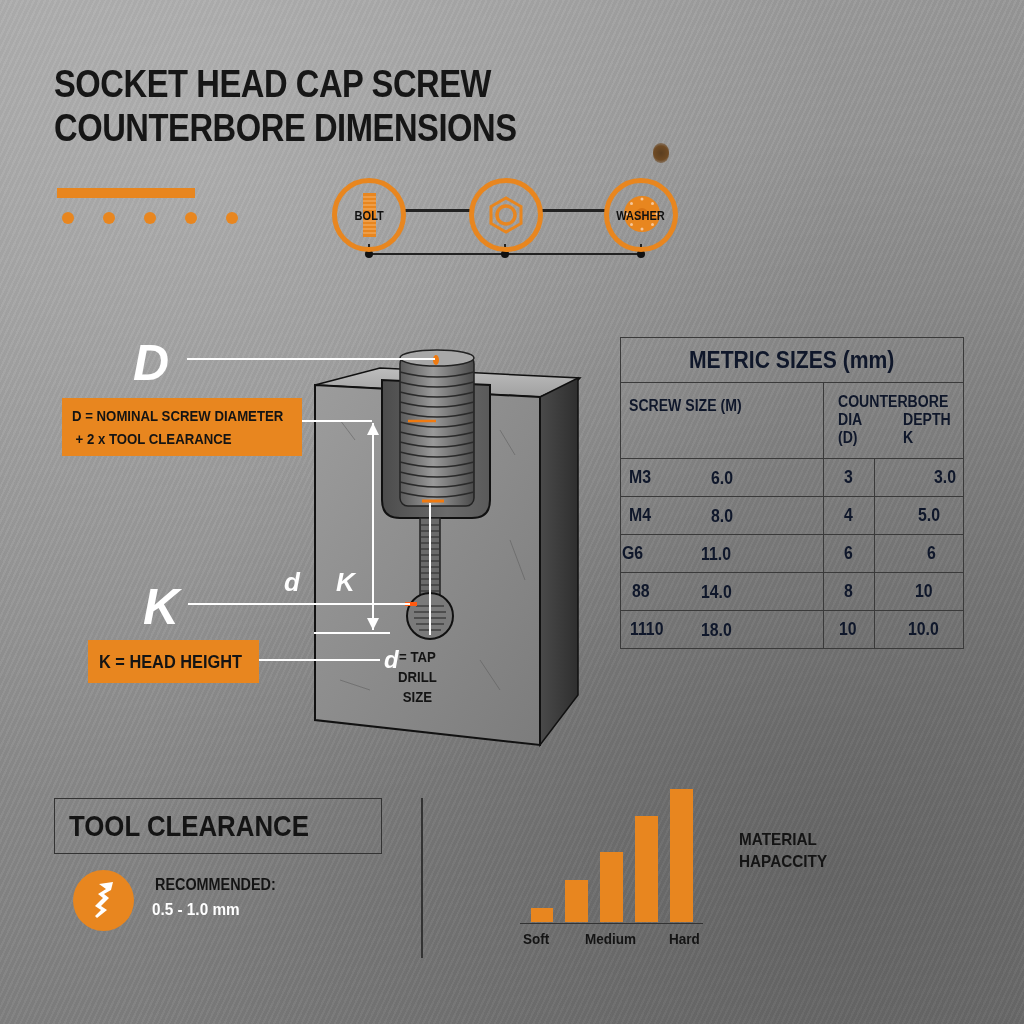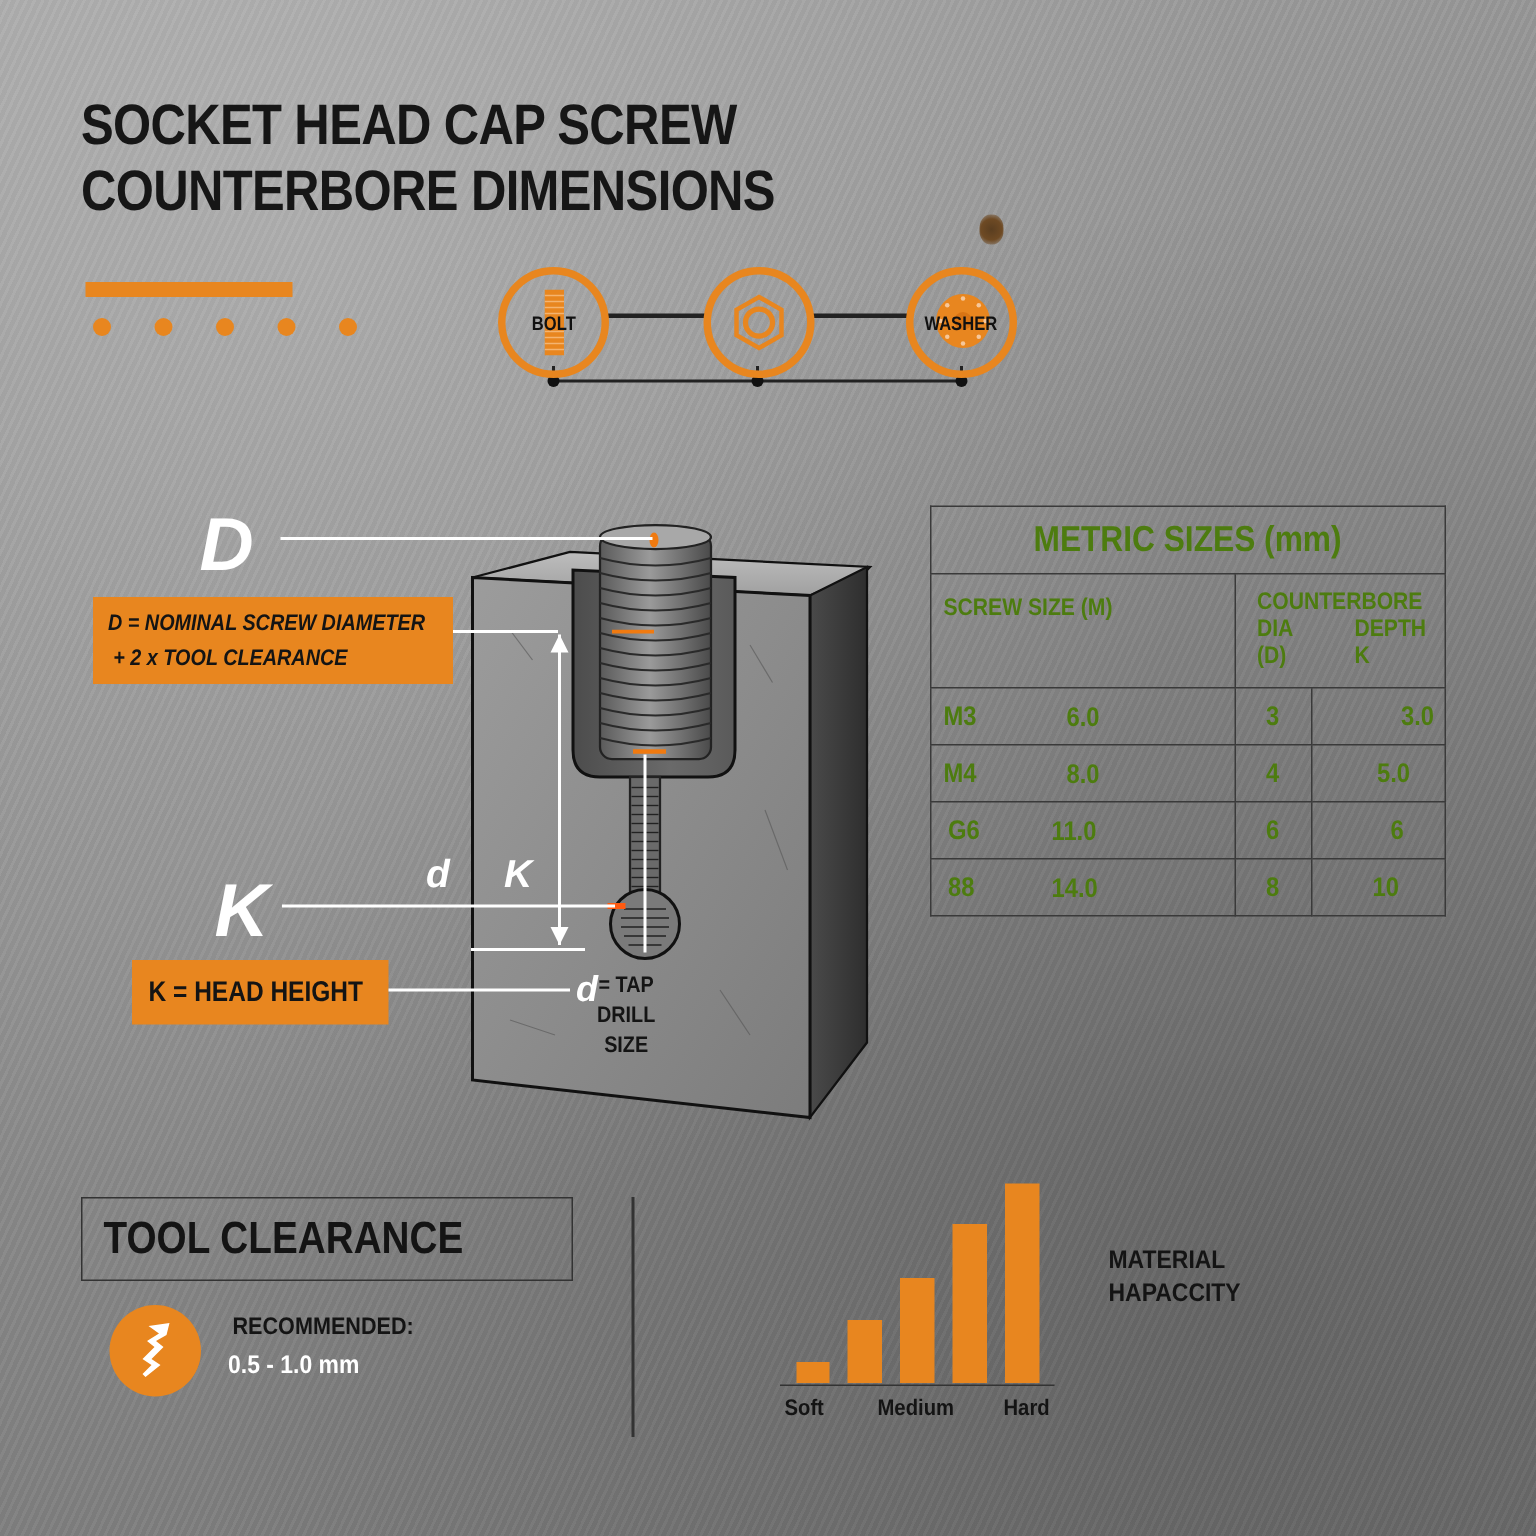--- a/index.html
+++ b/index.html
@@ -18,21 +18,21 @@
   .dot{width:12px;height:12px;border-radius:50%;background:#e8861f;top:212px;}
   .node{width:64px;height:64px;border:5px solid #e8861f;border-radius:50%;top:178px;
     display:flex;align-items:center;justify-content:center;}
   .node-label{font-weight:bold;font-size:13px;color:#111;position:relative;z-index:2;transform:scaleX(0.85);}
   .hline{height:3px;background:#222;}
   .vline{width:2px;background:#222;}
   .jdot{width:8px;height:8px;border-radius:50%;background:#111;}
   .big-letter{font-size:50px;font-weight:bold;font-style:italic;color:#fff;}
   .orange-box{background:#e8861f;color:#141414;font-weight:bold;}
   .wline{height:2px;background:#fff;}
-  table.metric{position:absolute;left:620px;top:337px;width:344px;border-collapse:collapse;color:#4d7c0f;}
+  table.metric{position:absolute;left:620px;top:337px;width:344px;border-collapse:collapse;color:#0f172a;}
   table.metric td,table.metric th{border:1.5px solid #3a3a3a;padding:0;}
   .mt-title{height:44px;font-size:24px;font-weight:bold;text-align:center;}
   .mt-title span{display:inline-block;transform:scaleX(0.88);}
   .hdr{font-size:16px;font-weight:bold;vertical-align:top;}
   .row td{height:37px;font-size:18px;font-weight:bold;}
   .cell-in{display:inline-block;transform:scaleX(0.88);transform-origin:left center;}
   .tc-box{left:54px;top:798px;width:326px;height:54px;border:1.5px solid #333;text-align:right;}
   .tc-title{font-size:30px;font-weight:bold;color:#141414;position:absolute;left:14px;top:10px;transform:scaleX(0.86);transform-origin:left top;white-space:nowrap;}
   .drill-circle{left:73px;top:870px;width:61px;height:61px;border-radius:50%;background:#e8861f;}
   .bar{background:#e8861f;position:absolute;bottom:0;}
@@ -201,21 +201,21 @@
     <line x1="40" y1="80" x2="55" y2="100"></line>
       <line x1="200" y1="90" x2="215" y2="115"></line>
       <line x1="210" y1="200" x2="225" y2="240"></line>
     <line x1="40" y1="340" x2="70" y2="350"></line>
       <line x1="180" y1="320" x2="200" y2="350"></line>
   </g>
 </svg>
 
 <div class="abs big-letter" style="left:133px;top:334px;">D</div>
 <div class="abs wline" style="left:187px;top:358px;width:248px;"></div>
-<div class="abs orange-box" style="left:62px;top:398px;width:240px;height:58px;font-size:15px;line-height:23px;padding:6px 10px;box-sizing:border-box;font-style:italic;">
+<div class="abs orange-box" style="left:62px;top:398px;width:240px;height:58px;font-size:15px;line-height:23px;padding:6px 10px;box-sizing:border-box;">
   <div style="transform:scaleX(0.88);transform-origin:left top;white-space:nowrap;">
     <div>D = NOMINAL SCREW DIAMETER</div>
     <div style="padding-left:4px;">+ 2 x TOOL CLEARANCE</div>
   </div>
 </div>
 <div class="abs wline" style="left:302px;top:420px;width:70px;"></div>
 
 <div class="abs big-letter" style="left:143px;top:578px;">K</div>
 <div class="abs wline" style="left:188px;top:603px;width:222px;"></div>
 <div class="abs" style="left:284px;top:567px;font-size:26px;font-weight:bold;font-style:italic;color:#fff;">d</div>
@@ -259,28 +259,33 @@
     <td style="padding-left:8px;position:relative;"><span class="cell-in">M3</span><span class="cell-in" style="position:absolute;left:90px;top:9px;">6.0</span></td>
     <td style="width:50px;text-align:center;"><span class="cell-in">3</span></td>
     <td style="text-align:right;padding-right:4px;"><span class="cell-in">3.0</span></td>
   </tr>
   <tr class="row">
     <td style="padding-left:8px;position:relative;"><span class="cell-in">M4</span><span class="cell-in" style="position:absolute;left:90px;top:9px;">8.0</span></td>
     <td style="text-align:center;"><span class="cell-in">4</span></td>
     <td style="text-align:right;padding-right:20px;"><span class="cell-in">5.0</span></td>
   </tr>
   <tr class="row">
-    <td style="padding-left:11px;position:relative;"><span class="cell-in">G6</span><span class="cell-in" style="position:absolute;left:80px;top:9px;">11.0</span></td>
+    <td style="padding-left:1px;position:relative;"><span class="cell-in">G6</span><span class="cell-in" style="position:absolute;left:80px;top:9px;">11.0</span></td>
     <td style="text-align:center;"><span class="cell-in">6</span></td>
     <td style="text-align:right;padding-right:26px;"><span class="cell-in">6</span></td>
   </tr>
   <tr class="row">
     <td style="padding-left:11px;position:relative;"><span class="cell-in">88</span><span class="cell-in" style="position:absolute;left:80px;top:9px;">14.0</span></td>
     <td style="text-align:center;"><span class="cell-in">8</span></td>
     <td style="text-align:right;padding-right:28px;"><span class="cell-in">10</span></td>
+  </tr>
+  <tr class="row">
+    <td style="padding-left:9px;position:relative;"><span class="cell-in">1110</span><span class="cell-in" style="position:absolute;left:80px;top:9px;">18.0</span></td>
+    <td style="text-align:center;"><span class="cell-in">10</span></td>
+    <td style="text-align:right;padding-right:20px;"><span class="cell-in">10.0</span></td>
   </tr>
 </tbody>
   </table>
 
 <div class="abs tc-box">
   <div class="tc-title">TOOL CLEARANCE</div>
 </div>
 <div class="abs drill-circle">
   <svg width="61" height="61" viewBox="0 0 61 61">
     <path d="M26,14 L40,12 L38,20 L31,24 L36,28 L28,36 L34,40 L24,48 L22,46 L28,40 L22,36 L30,28 L25,24 L33,19 Z" fill="#fff"></path>

